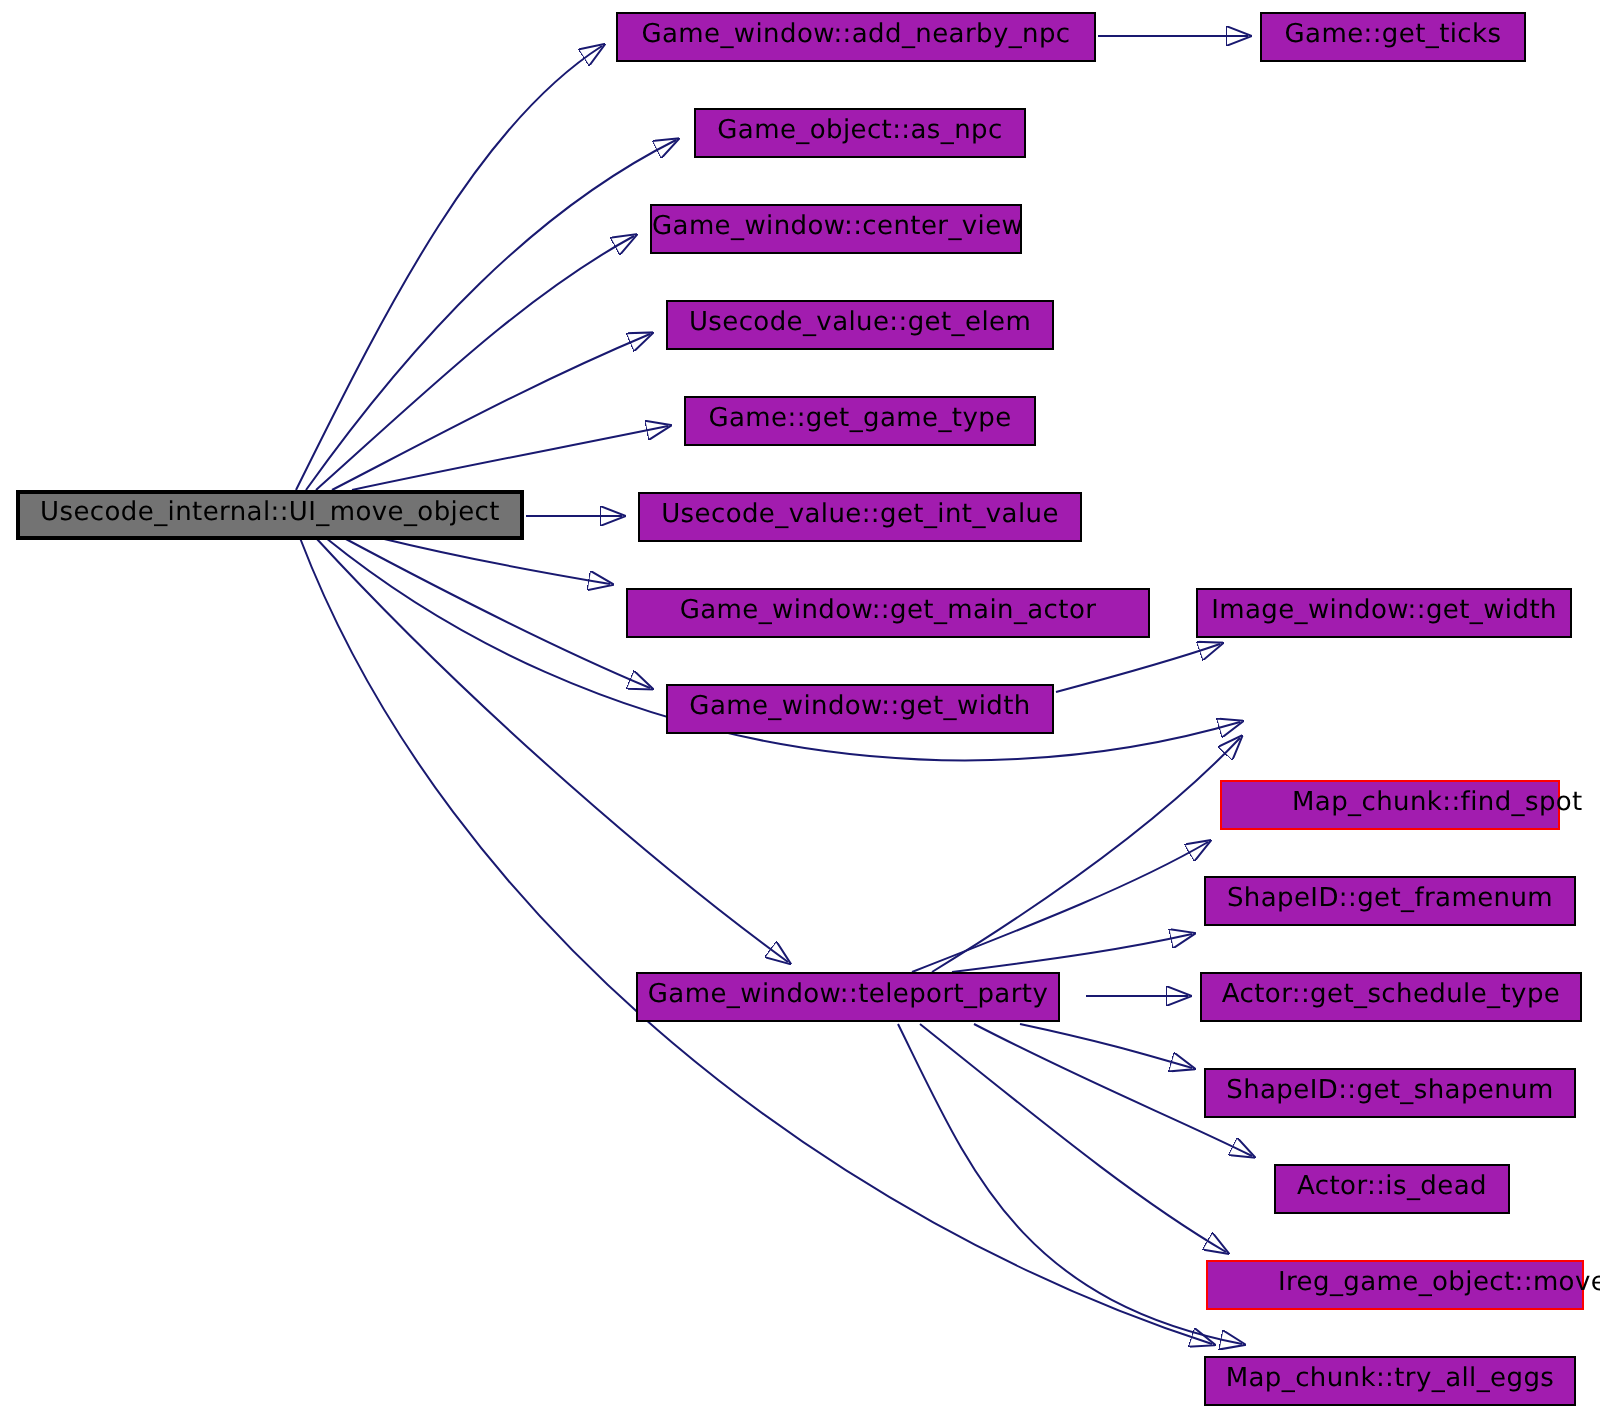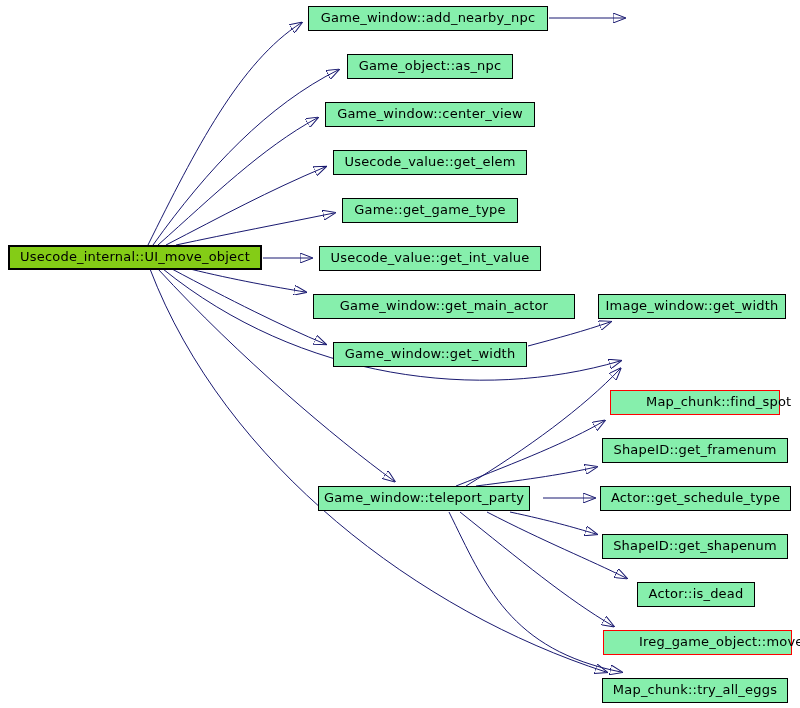--- a/index.html
+++ b/index.html
@@ -14,32 +14,32 @@
   #edge-layer {
     position: absolute;
     left: 0; top: 0;
     width: 800px; height: 708px;
   }
   #edge-layer path { fill: none; stroke: #191970; stroke-width: 1; }
   .node {
     position: absolute;
     box-sizing: border-box;
     height: 25px;
-    background: #86efac;
+    background: #a21caf;
     border: 1px solid #000000;
     color: #000000;
     font-size: 13px;
     letter-spacing: 0.2px;
     text-align: center;
     line-height: 22px;
     white-space: nowrap;
     cursor: pointer;
   }
   .node.root {
-    background: #84cc16;
+    background: #737373;
     border-width: 2px;
     line-height: 20px;
     cursor: default;
   }
   .node.hl { border-color: #ff0000; padding-left: 35px; }
 </style>
 </head>
 <body>
 
 <div id="graph">
@@ -69,22 +69,23 @@
     <path d="M543,498 L594,498" marker-end="url(#arrow)"></path>
     <path d="M510,512 C552,521 572,527 596,534" marker-end="url(#arrow)"></path>
     <path d="M487,512 C545,542 590,560 626,578" marker-end="url(#arrow)"></path>
     <path d="M460,512 C520,560 567,599 613,626" marker-end="url(#arrow)"></path>
     <path d="M449,512 C485,585 510,650 621,672" marker-end="url(#arrow)"></path>
   </svg>
 
   <div class="node root" style="left:8px;  top:245px; width:254px">Usecode_internal::UI_move_object</div>
 
   <div class="node" style="left:308px; top:6px;   width:240px">Game_window::add_nearby_npc</div>
+  <div class="node" style="left:630px; top:6px;   width:133px">Game::get_ticks</div>
   <div class="node" style="left:347px; top:54px;  width:166px">Game_object::as_npc</div>
-  <div class="node" style="left:325px; top:102px; width:210px">Game_window::center_view</div>
+  <div class="node" style="left:325px; top:102px; width:186px">Game_window::center_view</div>
   <div class="node" style="left:333px; top:150px; width:194px">Usecode_value::get_elem</div>
   <div class="node" style="left:342px; top:198px; width:176px">Game::get_game_type</div>
   <div class="node" style="left:319px; top:246px; width:222px">Usecode_value::get_int_value</div>
   <div class="node" style="left:313px; top:294px; width:262px">Game_window::get_main_actor</div>
   <div class="node" style="left:333px; top:342px; width:194px">Game_window::get_width</div>
   <div class="node" style="left:318px; top:486px; width:212px">Game_window::teleport_party</div>
 
   <div class="node" style="left:598px; top:294px; width:188px">Image_window::get_width</div>
   <div class="node hl" style="left:610px; top:390px; width:170px">Map_chunk::find_spot</div>
   <div class="node" style="left:602px; top:438px; width:186px">ShapeID::get_framenum</div>

